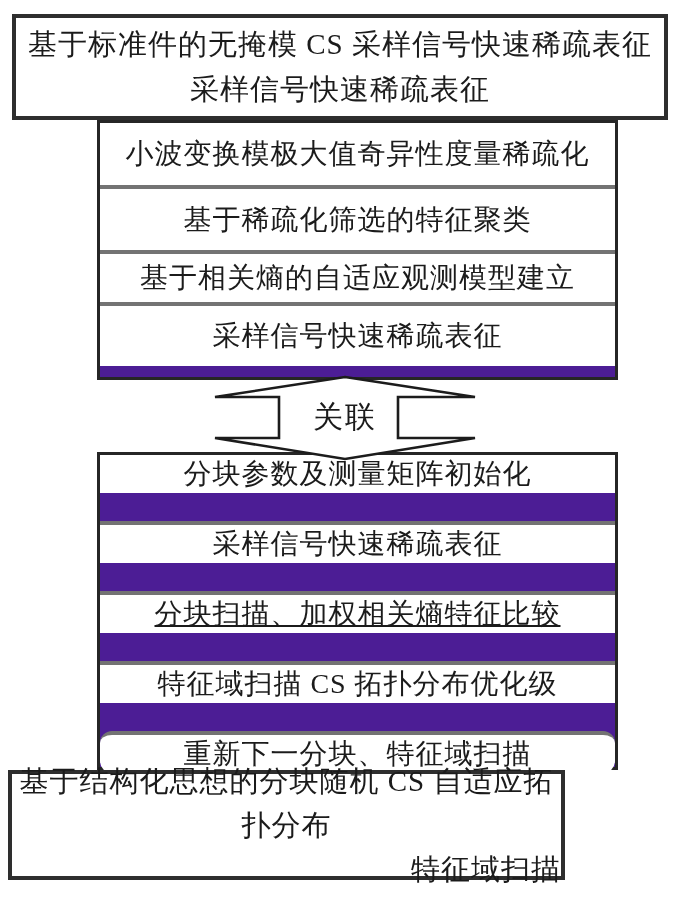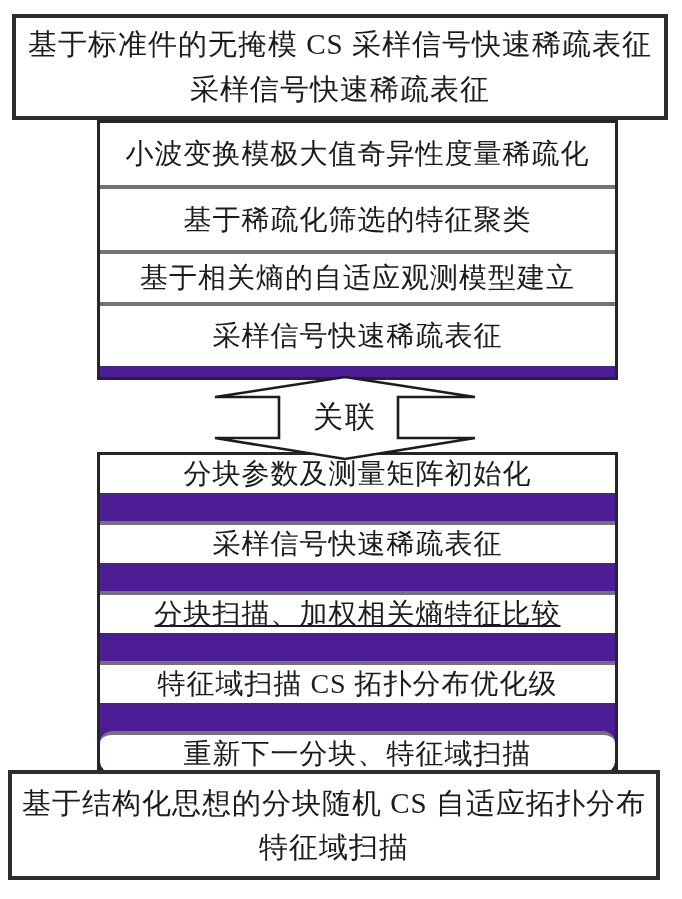--- a/index.html
+++ b/index.html
@@ -26,21 +26,21 @@
     display: flex;
     flex-direction: column;
     align-items: center;
     justify-content: center;
     text-align: center;
     font-size: 29px;
     letter-spacing: 1px;
     line-height: 45px;
   }
   .big-box.top    { left: 12px; top: 14px;  width: 656px; height: 106px; }
-  .big-box.bottom { left: 8px;  top: 770px; width: 652px; height: 110px; line-height: 44px; }
+  .big-box.bottom { left: 8px;  top: 770px; width: 557px; height: 110px; line-height: 44px; align-items: flex-end; }
 
   
   .stack {
     position: absolute;
     left: 97px;
     width: 521px;
     border: 3px solid #262626;
     background: #4c1d95;
     display: flex;
     flex-direction: column;

